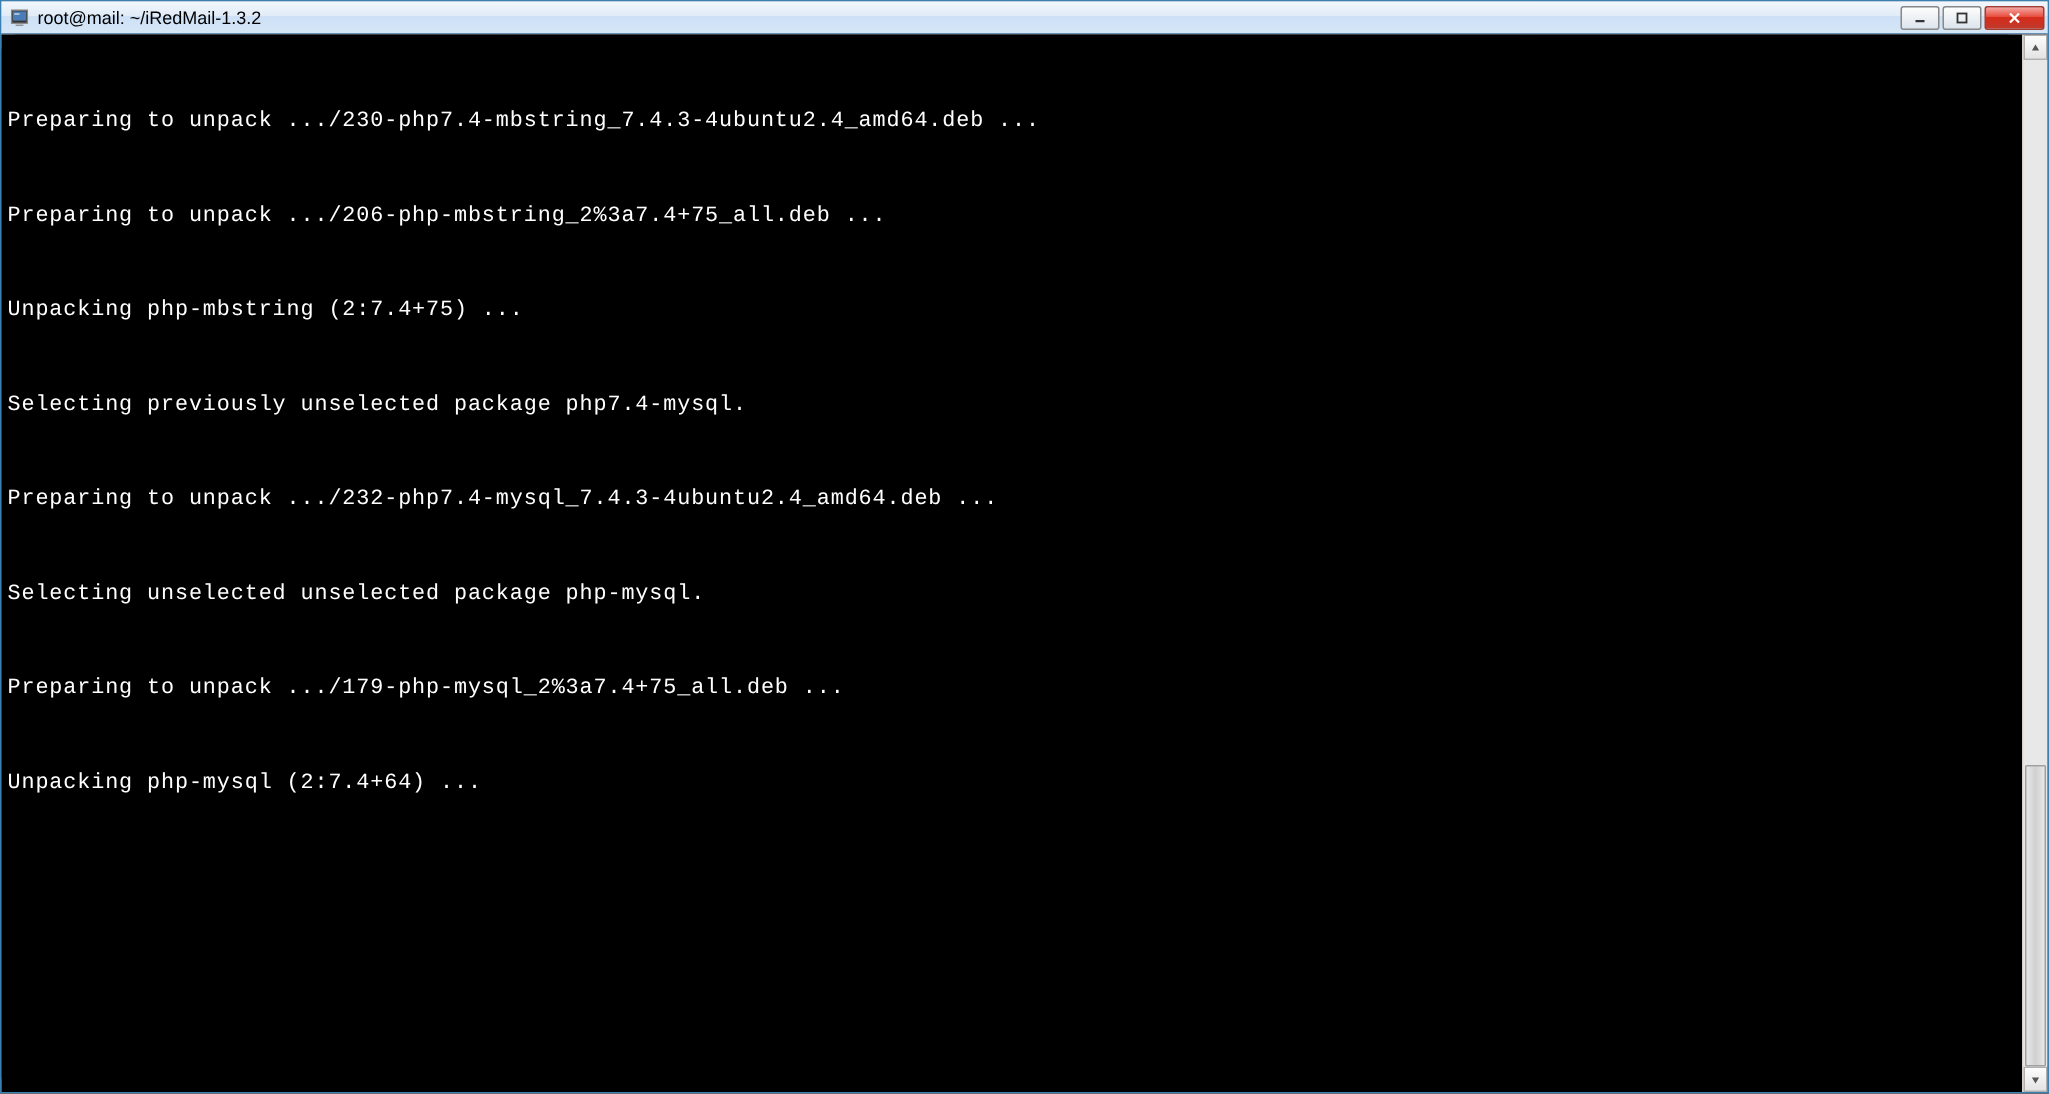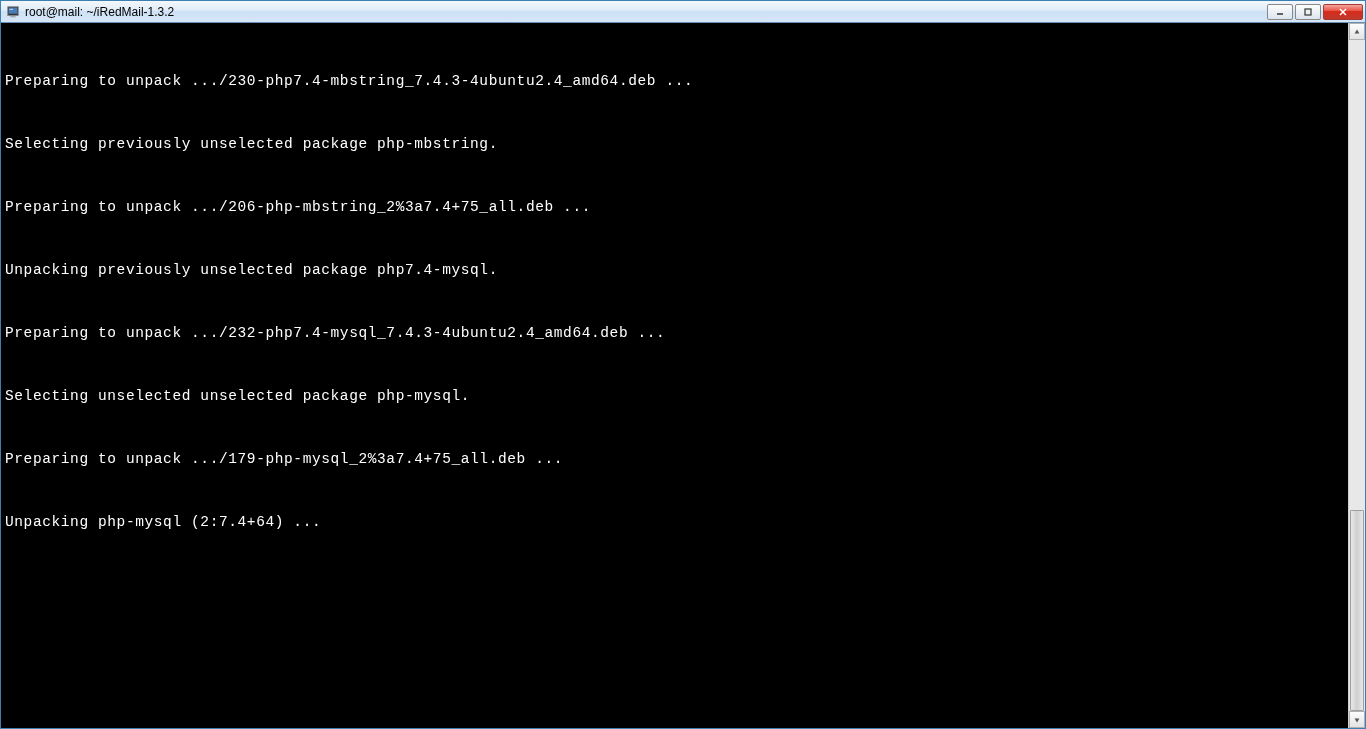--- a/index.html
+++ b/index.html
@@ -190,23 +190,23 @@
           <line x1="2" y1="2" x2="8" y2="8" stroke="#fff" stroke-width="1.5"></line>
           <line x1="8" y1="2" x2="2" y2="8" stroke="#fff" stroke-width="1.5"></line>
         </svg>
       </div>
     </div>
   </div>
 
   <div class="terminal-area">
     <div class="terminal">
       <span class="line">Preparing to unpack .../230-php7.4-mbstring_7.4.3-4ubuntu2.4_amd64.deb ...</span>
-      <span class="line">Selecting previously unselected package php-mbstring.</span>
       <span class="line">Preparing to unpack .../206-php-mbstring_2%3a7.4+75_all.deb ...</span>
-      <span class="line">Unpacking previously unselected package php7.4-mysql.</span>
+      <span class="line">Unpacking php-mbstring (2:7.4+75) ...</span>
+      <span class="line">Selecting previously unselected package php7.4-mysql.</span>
       <span class="line">Preparing to unpack .../232-php7.4-mysql_7.4.3-4ubuntu2.4_amd64.deb ...</span>
       <span class="line">Selecting unselected unselected package php-mysql.</span>
       <span class="line">Preparing to unpack .../179-php-mysql_2%3a7.4+75_all.deb ...</span>
       <span class="line">Unpacking php-mysql (2:7.4+64) ...</span>
       
       
       
       
       
       

